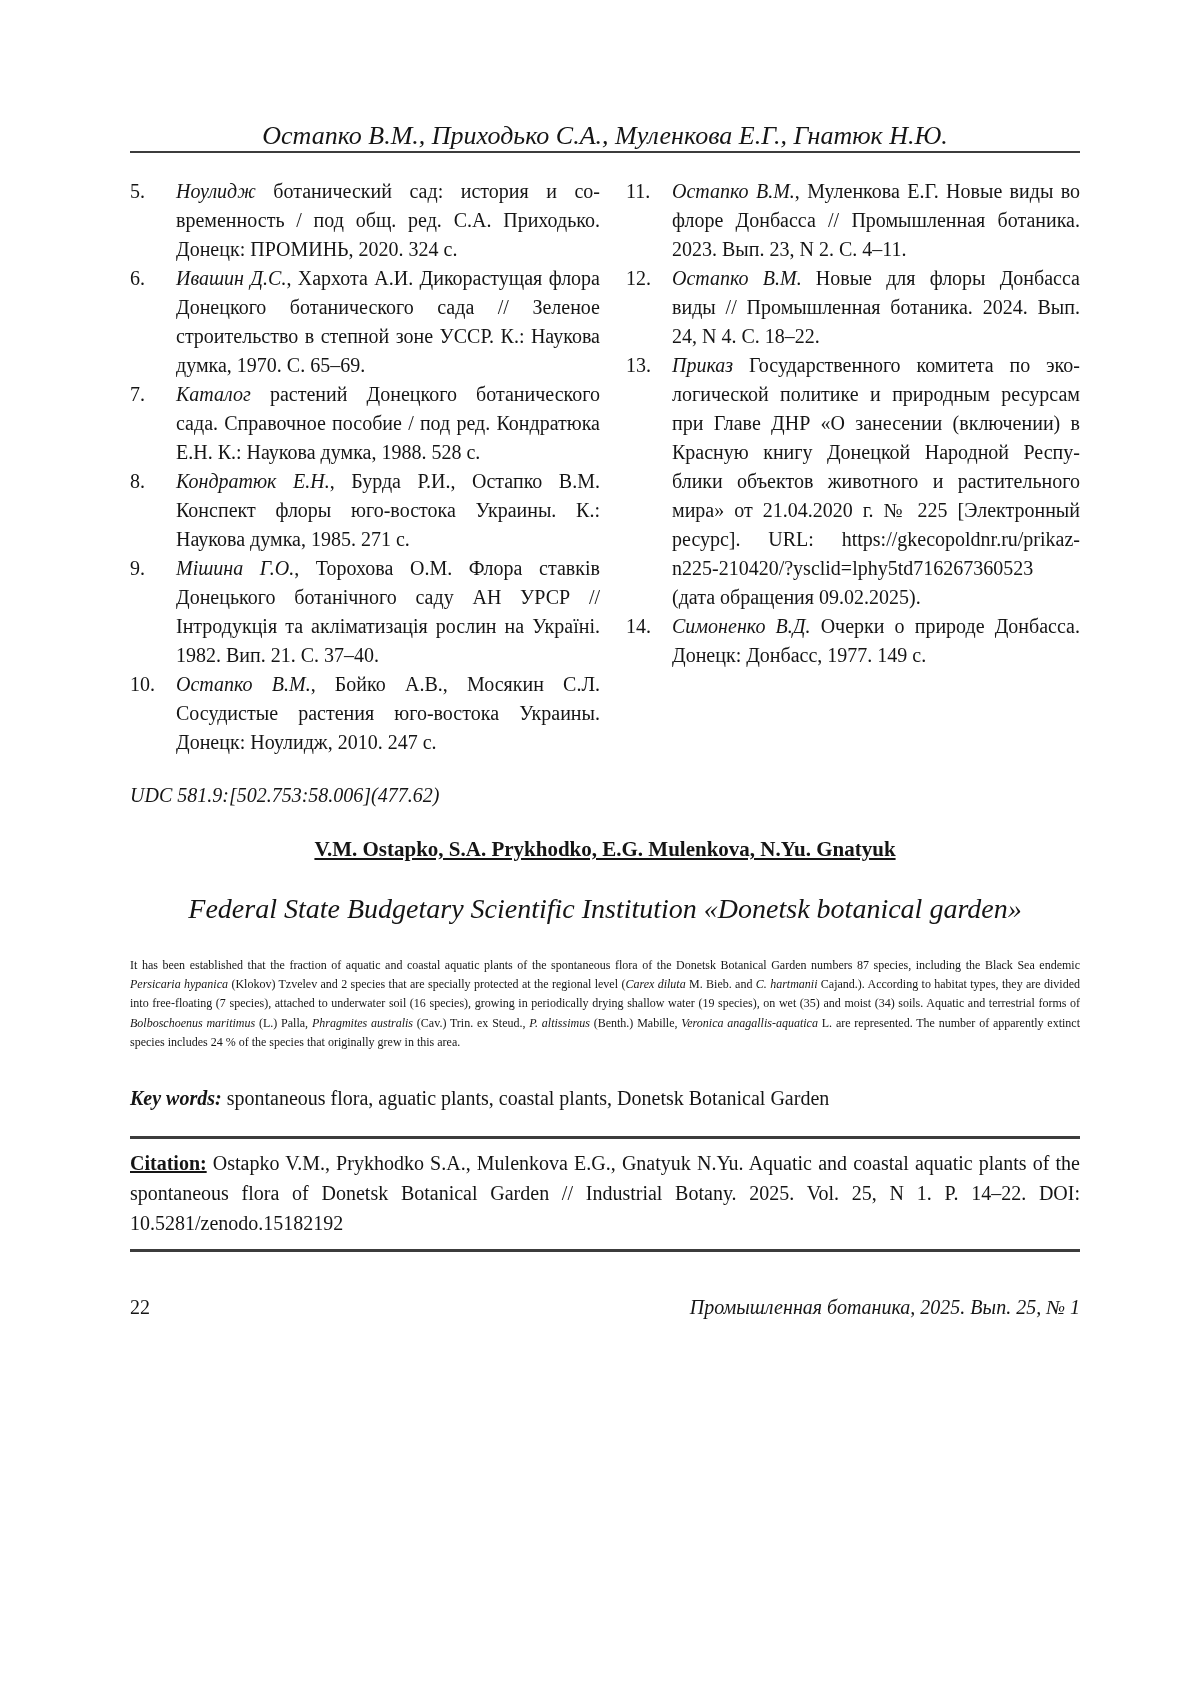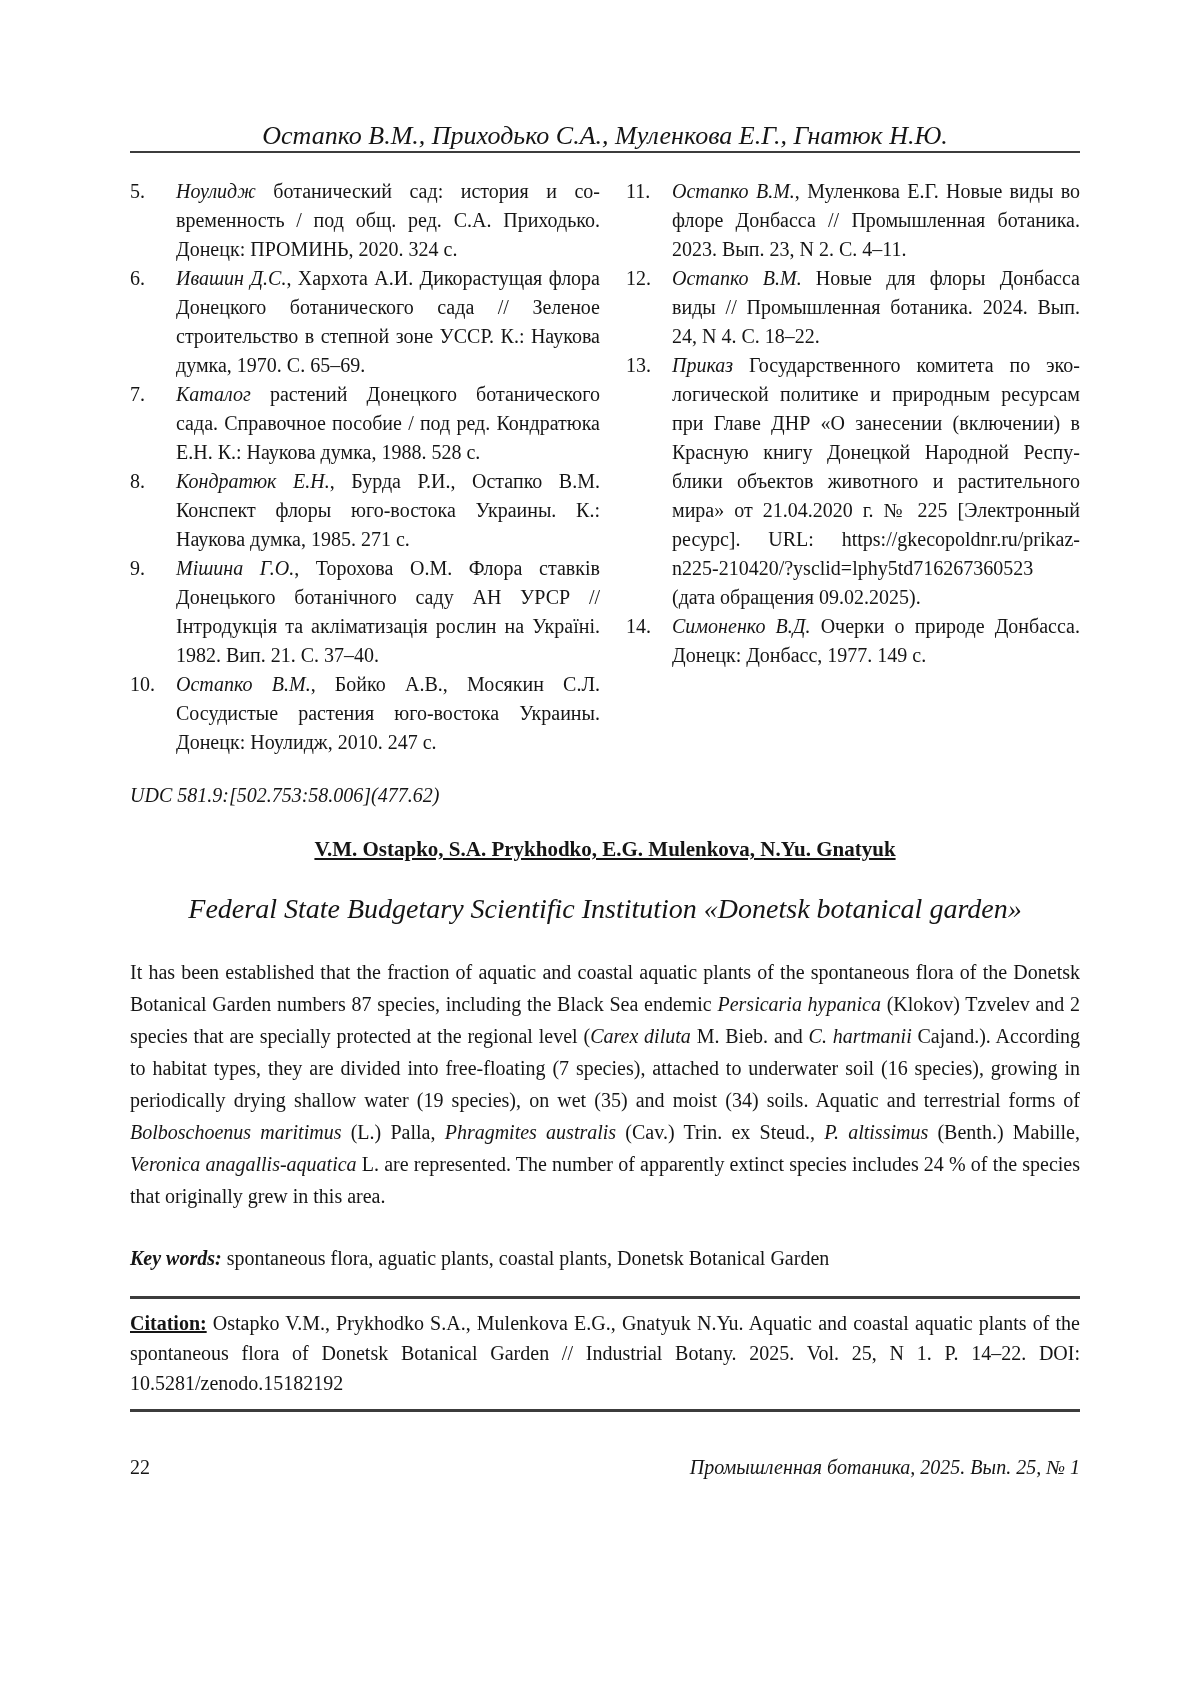--- a/index.html
+++ b/index.html
@@ -30,21 +30,21 @@
   .udc { font-style:italic; font-size:20px; line-height:1.2; margin-top:26px; }
 
   .title {
     text-align:center; font-weight:bold; font-size:21px; line-height:1.6;
     margin-top:26px;
   }
   .authors { text-align:center; font-weight:bold; font-size:21px; line-height:1.2; margin-top:30px;text-decoration:underline; }
   .affiliation { text-align:center; font-style:italic; font-size:28px; line-height:1.2; margin-top:30px; }
 
   .abstract {
-    font-size:20px; line-height:1.6; text-align:justify; margin-top:30px;font-family:Liberation Serif, serif;
+    font-size:12px; line-height:1.6; text-align:justify; margin-top:30px;font-family:Liberation Serif, serif;
   }
 
   .keywords { font-size:20px; line-height:1.4; margin-top:32px; }
   .kw-label { font-weight:bold; font-style:italic;text-align:center; }
 
   .citation {
     margin-top:24px; border-top:3px solid #3c3c3c; border-bottom:3px solid #3c3c3c;
     padding:9px 0 11px; font-size:20px; line-height:1.5; text-align:justify;
   }
   .cit-label { font-weight:bold;text-decoration:underline; }

